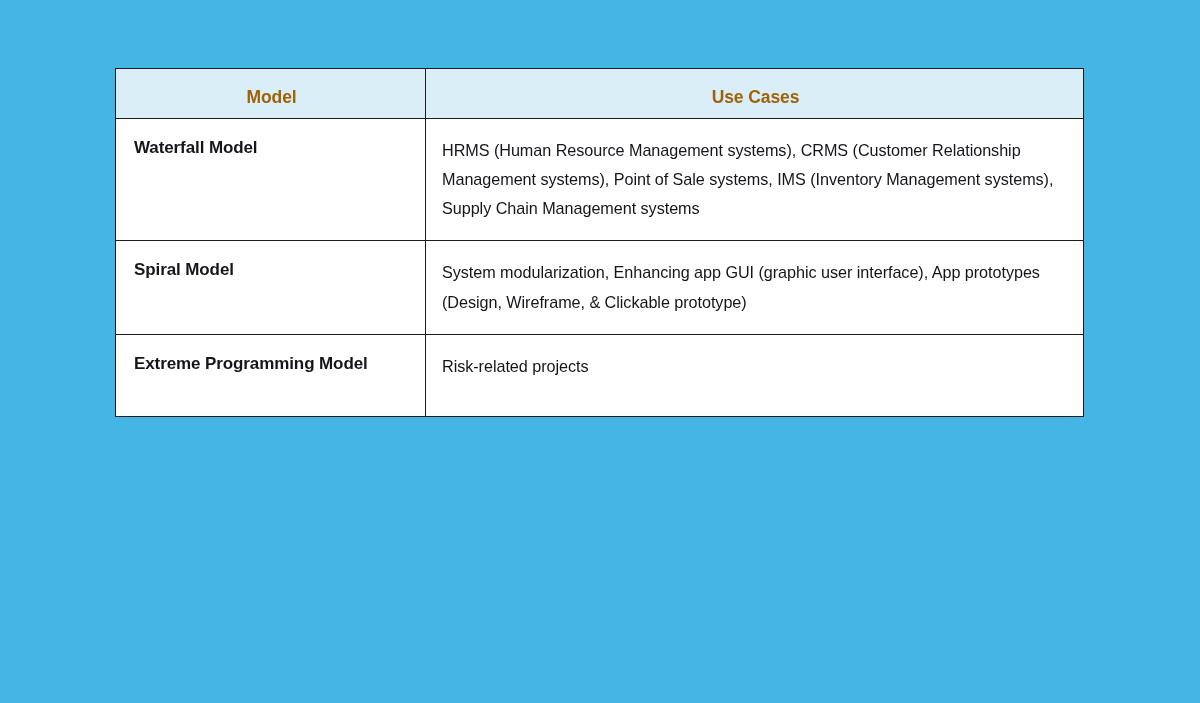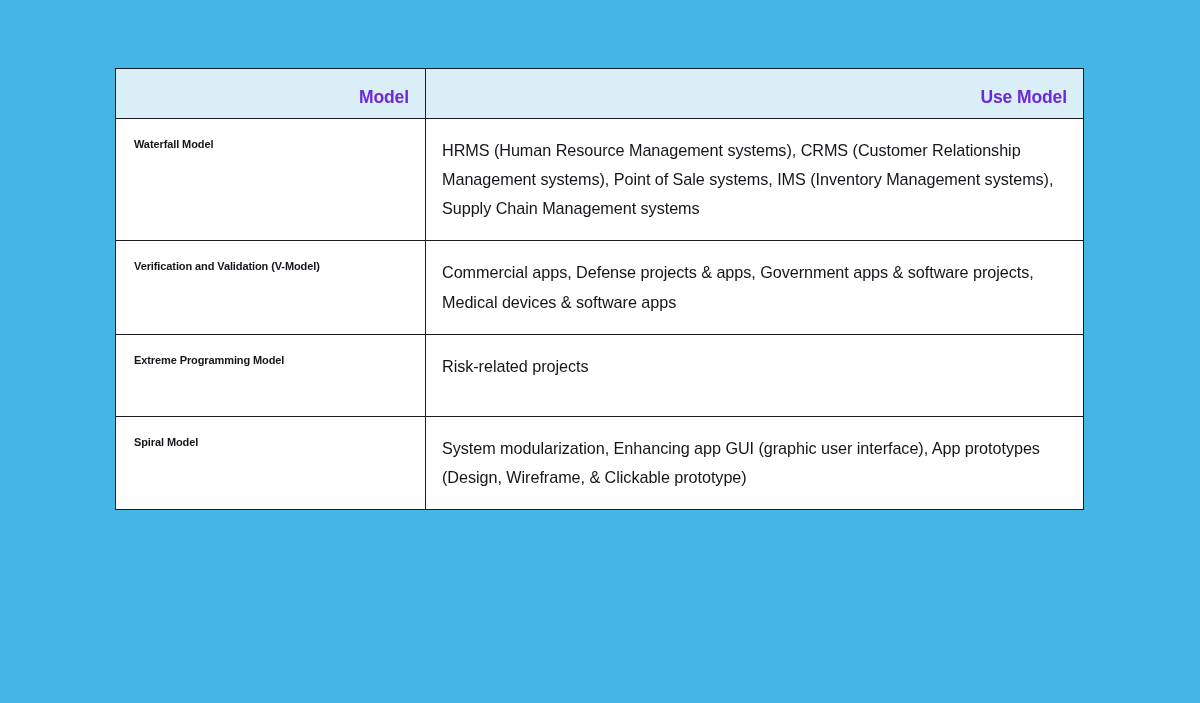--- a/index.html
+++ b/index.html
@@ -32,25 +32,25 @@
     table-layout: fixed;
   }
 
   table.models-table col.col-model { width: 310px; }
   table.models-table col.col-usecases { width: auto; }
 
   table.models-table thead th {
     background: #daeef7;
     border-bottom: 1.6px solid #1b1b22;
     border-right: 1.6px solid #1b1b22;
-    text-align: right;
+    text-align: center;
     vertical-align: middle;
     font-size: 17.5px;
     font-weight: bold;
-    color: #6d28d9;
+    color: #a16207;
     letter-spacing: -0.1px;
     padding: 15px 16px 7px 18px;
     height: 50px;
     box-sizing: border-box;
   }
   table.models-table thead th:last-child {
     border-right: none;
   }
 
   table.models-table tbody td {
@@ -64,21 +64,21 @@
   table.models-table tbody td:last-child {
     border-right: none;
     padding-left: 16px;
     padding-right: 22px;
   }
   table.models-table tbody tr:last-child td {
     border-bottom: none;
   }
 
   .cell-model {
-    font-size: 11px;
+    font-size: 17px;
     font-weight: bold;
     line-height: 1.47;
     letter-spacing: -0.1px;
   }
 
   .cell-usecase {
     font-size: 16.2px;
     font-weight: normal;
     line-height: 1.8;
     letter-spacing: -0.05px;
@@ -97,35 +97,31 @@
 
 <div class="table-wrap">
   <table class="models-table">
     <colgroup>
       <col class="col-model">
       <col class="col-usecases">
     </colgroup>
     <thead>
       <tr>
         <th>Model</th>
-        <th>Use Model</th>
+        <th>Use Cases</th>
       </tr>
     </thead>
     <tbody>
       <tr data-row="0">
         <td class="cell-model">Waterfall Model</td>
         <td class="cell-usecase">HRMS (Human Resource Management systems), CRMS (Customer Relationship Management systems), Point of Sale systems, IMS (Inventory Management systems), Supply Chain Management systems</td>
       </tr>
-      <tr data-row="3">
-        <td class="cell-model">Verification and Validation (V-Model)</td>
-        <td class="cell-usecase">Commercial apps, Defense projects &amp; apps, Government apps &amp; software projects, Medical devices &amp; software apps</td>
+      <tr data-row="4">
+        <td class="cell-model">Spiral Model</td>
+        <td class="cell-usecase">System modularization, Enhancing app GUI (graphic user interface), App prototypes (Design, Wireframe, &amp; Clickable prototype)</td>
       </tr>
       <tr data-row="5">
         <td class="cell-model">Extreme Programming Model</td>
         <td class="cell-usecase">Risk-related projects</td>
-      </tr>
-      <tr data-row="4">
-        <td class="cell-model">Spiral Model</td>
-        <td class="cell-usecase">System modularization, Enhancing app GUI (graphic user interface), App prototypes (Design, Wireframe, &amp; Clickable prototype)</td>
       </tr>
     </tbody>
   </table>
 </div>
 
 </body></html>

